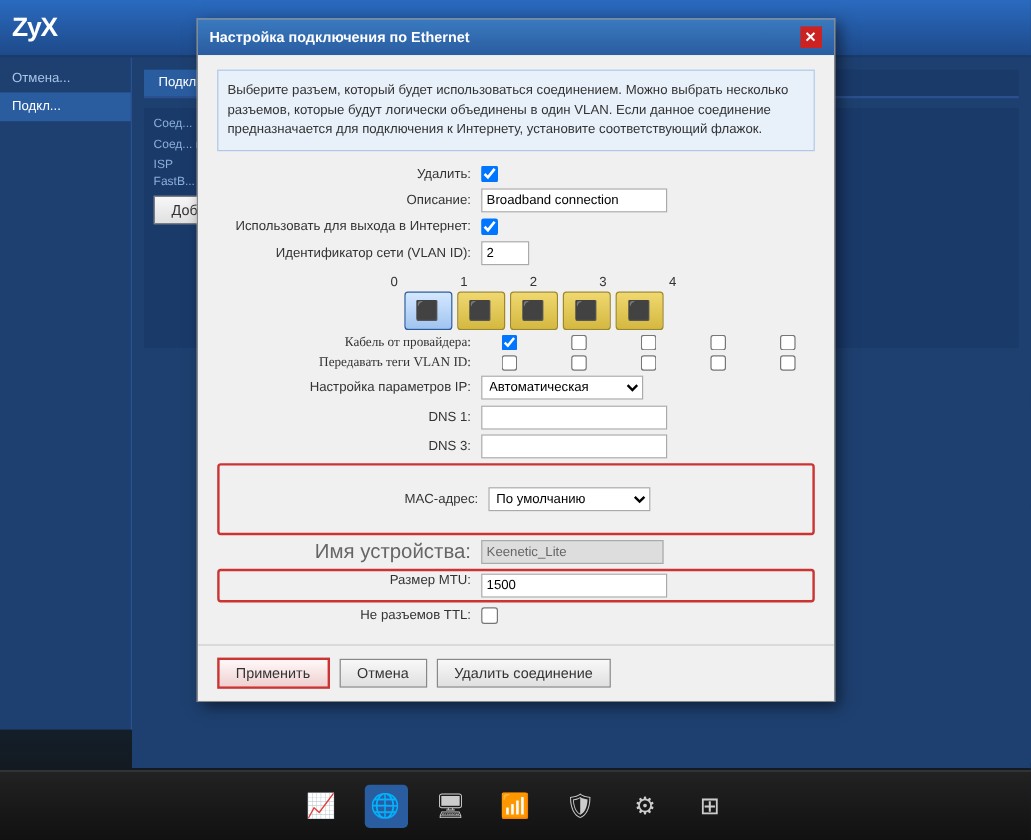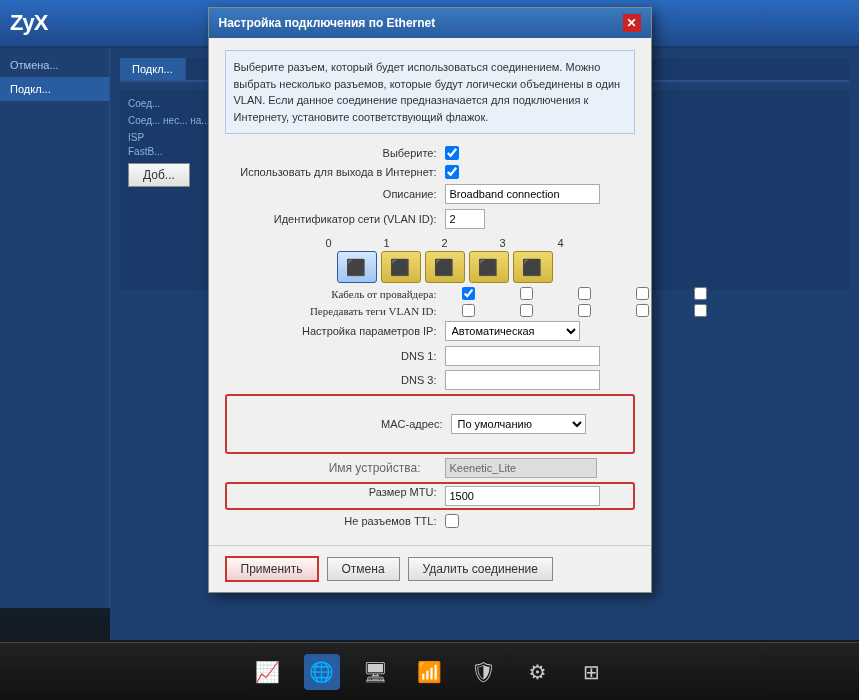--- a/index.html
+++ b/index.html
@@ -132,21 +132,21 @@
       position: absolute;
       top: 0; left: 0; right: 0; bottom: 60px;
       display: flex;
       align-items: center;
       justify-content: center;
     }
     .dialog {
       background: #f0f0f0;
       border: 1px solid #888;
       box-shadow: 4px 4px 12px rgba(0,0,0,0.5);
-      width: 444px;
+      width: 532px;
       min-height: 480px;
       display: flex;
       flex-direction: column;
       position: relative;
       top: -20px;
     }
     .dialog-titlebar {
       background: linear-gradient(180deg, #3a7abf 0%, #2a5ca0 100%);
       color: #fff;
       padding: 6px 10px;
@@ -339,23 +339,23 @@
     }
 
     .greyed-row {
       display: flex;
       align-items: center;
       margin-bottom: 4px;
     }
     .greyed-label {
       min-width: 220px;
       text-align: right;
-      padding-right: 24px;
+      padding-right: 8px;
       color: #666;
-      font-size: 12px;
+      font-size: 17px;
     }
     .greyed-input {
       border: 1px solid #aaa;
       background: #ddd;
       padding: 2px 4px;
       font-size: 11px;
       height: 20px;
       min-width: 130px;
       color: #666;
     }
@@ -405,32 +405,32 @@
     <div class="dialog-titlebar">
       <span>Настройка подключения по Ethernet</span>
       <button class="dialog-close-btn">✕</button>
     </div>
 
     <div class="dialog-body">
 
       <div class="dialog-info">Выберите разъем, который будет использоваться соединением. Можно выбрать несколько разъемов, которые будут логически объединены в один VLAN. Если данное соединение предназначается для подключения к Интернету, установите соответствующий флажок.</div>
 
       <div class="form-row">
-        <span class="form-label">Выберите:</span>
+        <span class="form-label">Удалить:</span>
         <input type="checkbox" class="form-checkbox" checked="" style="">
+      </div>
+
+      <div class="form-row">
+        <span class="form-label">Описание:</span>
+        <input type="text" class="form-input form-input-wide" value="Broadband connection" style="">
       </div>
 
       <div class="form-row">
         <span class="form-label">Использовать для выхода в Интернет:</span>
         <input type="checkbox" class="form-checkbox" checked="" style="">
-      </div>
-
-      <div class="form-row">
-        <span class="form-label">Описание:</span>
-        <input type="text" class="form-input form-input-wide" value="Broadband connection" style="">
       </div>
 
       <div class="form-row">
         <span class="form-label">Идентификатор сети (VLAN ID):</span>
         <input type="text" class="form-input" value="2" style="min-width: 40px; width: 40px;">
       </div>
 
       <div class="ports-section">
         <div class="ports-numbers">
           <span class="port-num">0</span>

